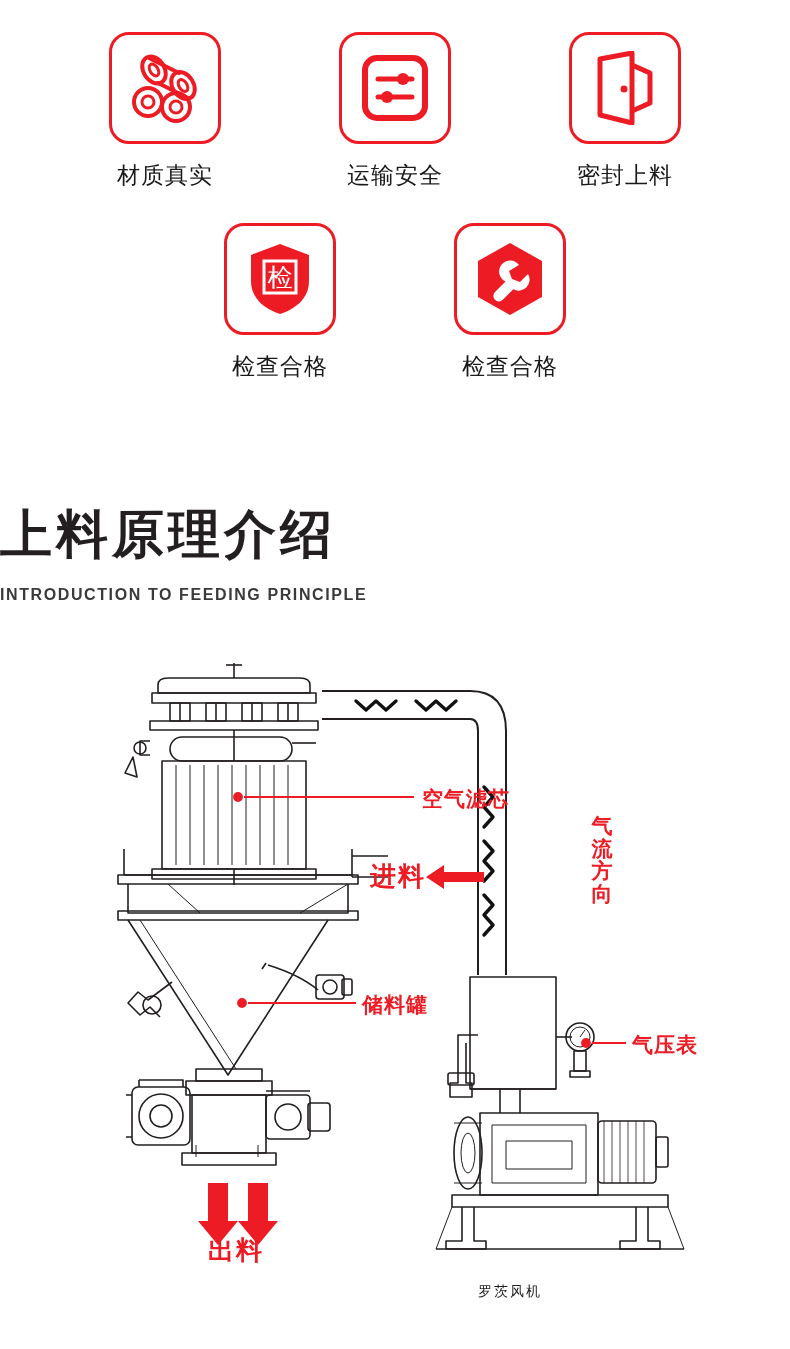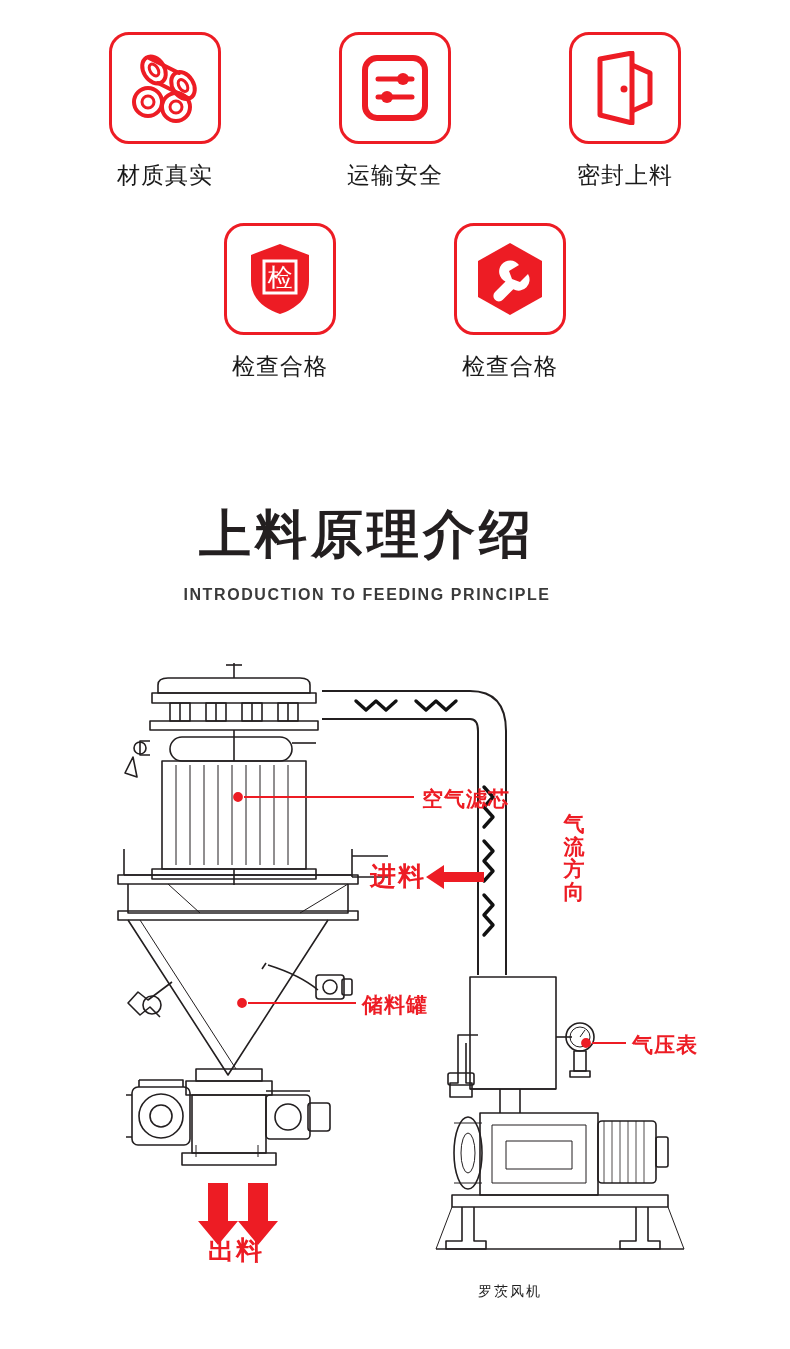--- a/index.html
+++ b/index.html
@@ -55,22 +55,20 @@
     white-space: nowrap;
     font-family: "DejaVu Sans", sans-serif;
   }
 
   
   .section-title-wrap {
     position: absolute;
     top: 500px;
     left: 0;
     width: 696px;
-    text-align: center;
-    padding-left: 19px;
   }
   .section-title {
     font-size: 52px;
     font-weight: bold;
     letter-spacing: 4px;
     color: #231f20;
     font-family: "DejaVu Sans", sans-serif;
   }
   .section-subtitle {
     margin-top: 16px;
@@ -360,19 +358,19 @@
 
       <path d="M426 232 L444 220 L444 227 L484 227 L484 237 L444 237 L444 244 Z"></path>
 
       <path d="M208 538 L208 576 L198 576 L218 600 L238 576 L228 576 L228 538 Z"></path>
       <path d="M248 538 L248 576 L238 576 L258 600 L278 576 L268 576 L268 538 Z"></path>
     </g>
   </svg>
 
   <div class="lbl" style="left:422px; top:140px;">空气滤芯</div>
   <div class="lbl-big" style="left:370px; top:214px;">进料</div>
-  <div class="lbl-vert" style="left:562px; top:170px;font-family:Liberation Mono, monospace;">气流方向</div>
+  <div class="lbl-vert" style="left:590px; top:170px;">气流方向</div>
   <div class="lbl" style="left:362px; top:346px;">储料罐</div>
   <div class="lbl" style="left:632px; top:386px;">气压表</div>
   <div class="lbl-big" style="left:208px; top:588px;">出料</div>
   <div class="lbl-dark" style="left:478px; top:638px;">罗茨风机</div>
 
 </div>
 
 </body></html>

